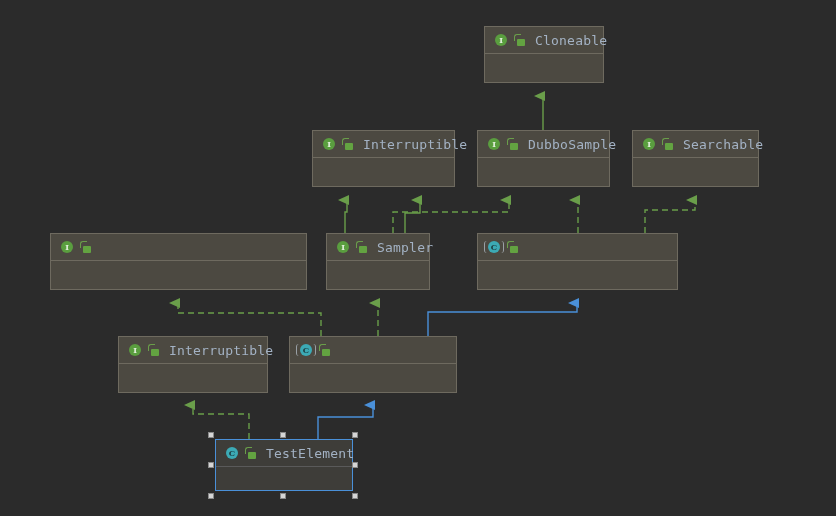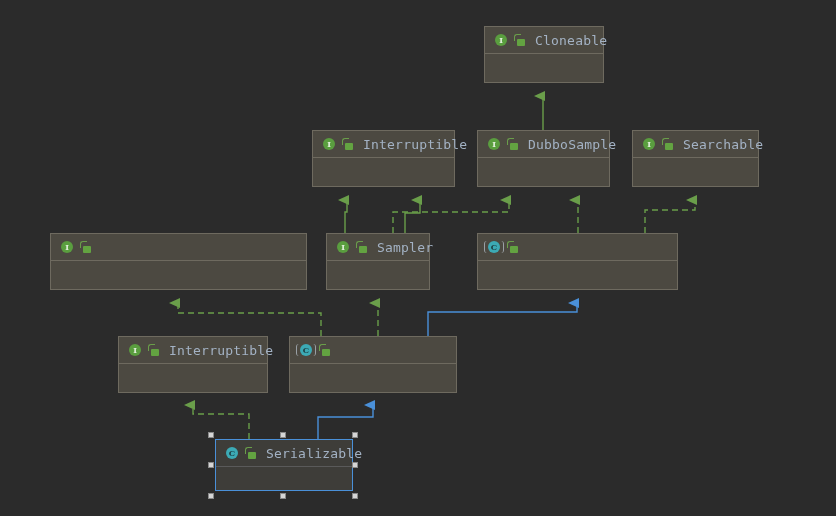--- a/index.html
+++ b/index.html
@@ -332,21 +332,21 @@
 
   <div class="node selected" style="left:215px; top:439px; width:138px; height:52px;">
     <div class="node-header">
       <span class="icon-kind klass">
         <span class="disc">C</span>
       </span>
       <span class="icon-lock">
         <span class="shackle"></span>
           <span class="body"></span>
       </span>
-      <span class="node-title">Serializable</span>
+      <span class="node-title">TestElement</span>
     </div>
     <div class="node-body"></div>
   </div>
 
   <div class="handle" style="left:208px; top:432px;"></div>
   <div class="handle" style="left:280px; top:432px;"></div>
   <div class="handle" style="left:352px; top:432px;"></div>
   <div class="handle" style="left:208px; top:462px;"></div>
   <div class="handle" style="left:352px; top:462px;"></div>
   <div class="handle" style="left:208px; top:493px;"></div>

